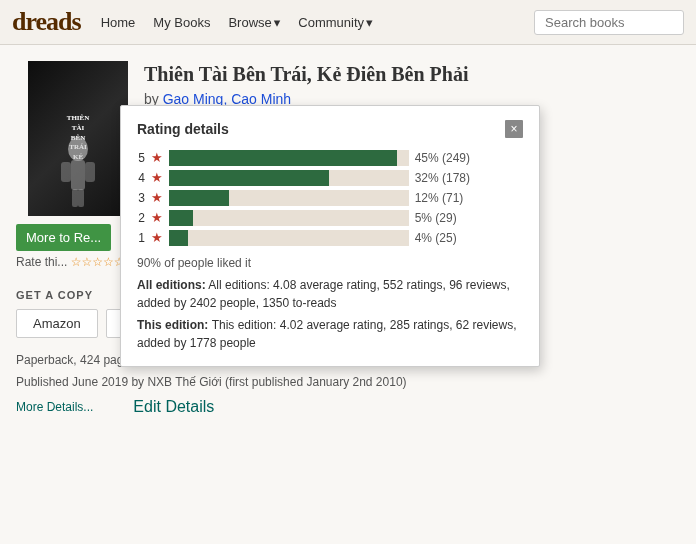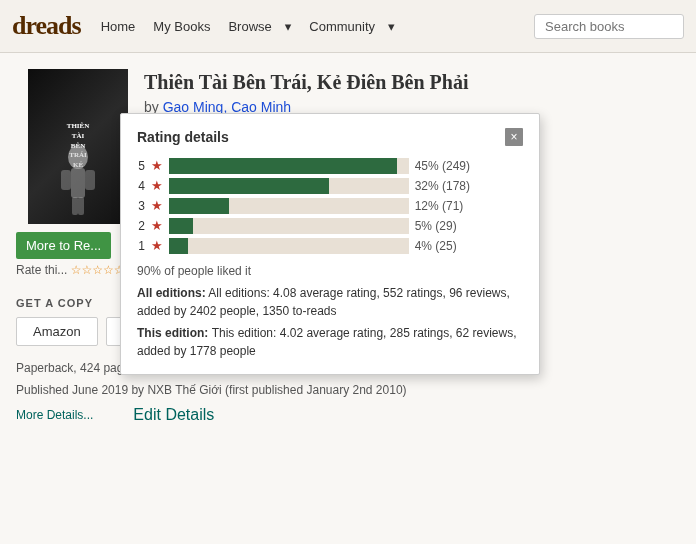--- a/index.html
+++ b/index.html
@@ -11,21 +11,21 @@
       width: 696px;
       height: 544px;
       overflow: hidden;
       position: relative;
     }
 
     
     .navbar {
       background: #f4f1ec;
       border-bottom: 1px solid #d8d4cd;
-      height: 53px;
+      height: 45px;
       display: flex;
       align-items: center;
       padding: 0 12px;
       gap: 20px;
     }
     .navbar-logo {
       font-size: 26px;
       font-weight: bold;
       color: #552b00;
       font-family: 'Palatino Linotype', Palatino, serif;
@@ -40,21 +40,21 @@
     .nav-link {
       color: #333;
       font-size: 13px;
       font-family: Arial, sans-serif;
       cursor: pointer;
       text-decoration: none;
     }
     .nav-link-dropdown {
       display: flex;
       align-items: flex-start;
-      gap: 13px;
+      gap: 2px;
     }
     .search-box {
       background: #fff;
       border: 1px solid #ccc;
       border-radius: 3px;
       padding: 4px 10px;
       font-size: 13px;
       color: #999;
       width: 150px;
       font-family: Arial, sans-serif;

